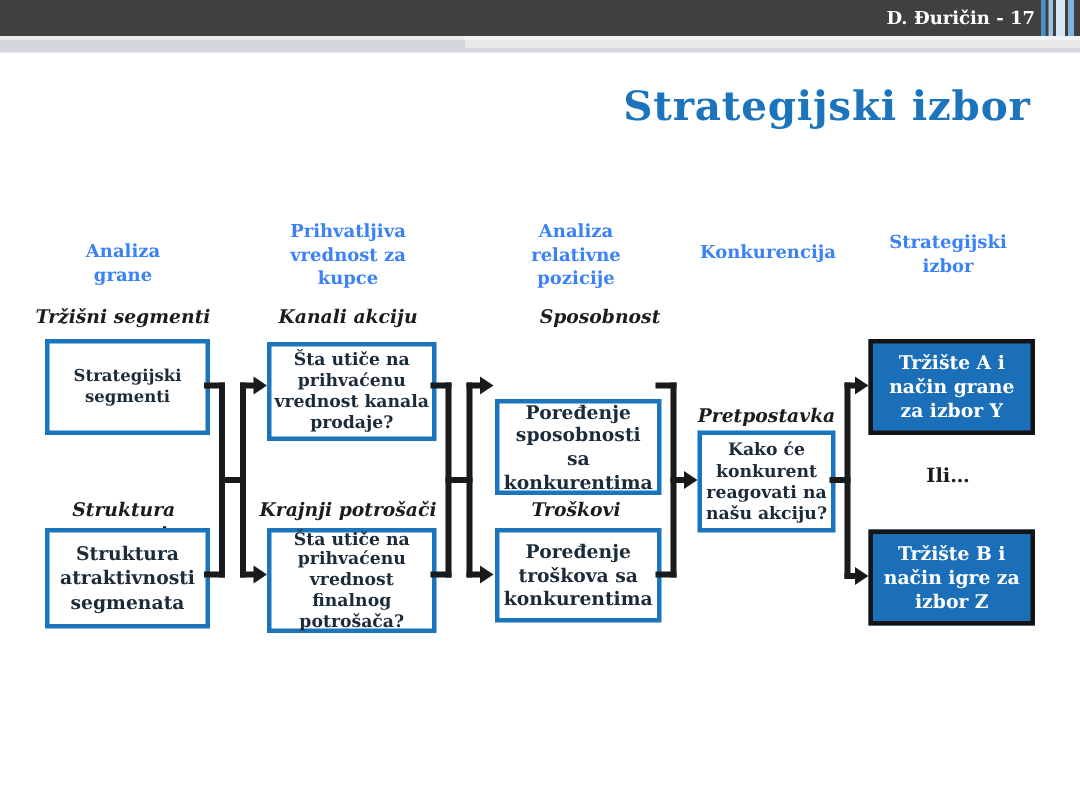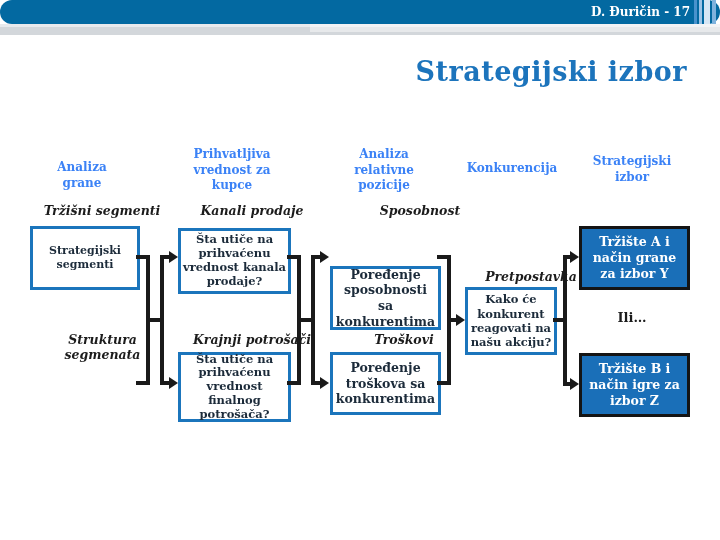--- a/index.html
+++ b/index.html
@@ -1,20 +1,20 @@
 <!DOCTYPE html>
 <html><head>
 <meta charset="utf-8">
 <style>
   html,body{margin:0;padding:0;background:#fff;}
   .slide{position:relative;width:720px;height:540px;background:#ffffff;overflow:hidden;
          font-family:"DejaVu Serif", serif;}
 
   
-  .topbar{position:absolute;left:0;top:0;width:720px;height:24px;background:#0369a1;border-radius:12px;}
+  .topbar{position:absolute;left:0;top:0;width:720px;height:24px;background:#404040;}
   .topbar .credit{position:absolute;right:30px;top:0;height:24px;line-height:24px;
                   color:#ffffff;font-weight:bold;font-size:12px;}
   .stripe{position:absolute;top:0;height:24px;}
   .s1{left:694px;width:3px;background:#4a92cc;}
   .s2{left:699px;width:3px;background:#9dc3e6;}
   .s3{left:704px;width:6px;background:#d6e6f4;}
   .s4{left:712px;width:4px;background:#7fb2dd;}
   .band{position:absolute;left:0;top:24px;width:720px;height:11px;
         background:linear-gradient(#e8eaed 0 3px,#d3d7db 3px 11px);}
   .band-light{position:absolute;left:310px;top:24px;width:410px;height:8px;
@@ -27,21 +27,21 @@
   .c-head{position:absolute;color:#3b82f6;font-weight:bold;font-size:12px;
           text-align:center;line-height:1.3;}
   #ch1{left:50px;top:160px;width:64px;}
   #ch2{left:182px;top:147px;width:100px;}
   #ch3{left:344px;top:147px;width:80px;}
   #ch4{left:452px;top:161px;width:120px;}
   #ch5{left:582px;top:154px;width:100px;}
 
   
   .r-label{position:absolute;font-style:italic;font-weight:bold;font-size:12.5px;
-           color:#1c1c1c;text-align:center;margin-left:20px;}
+           color:#1c1c1c;text-align:center;}
   #rl1{left:22px;top:203px;width:120px;}
   #rl2{left:172px;top:203px;width:120px;}
   #rl3{left:340px;top:203px;width:120px;}
   #rl4{left:15px;top:332px;width:135px;}
   #rl5{left:172px;top:332px;width:120px;}
   #rl6{left:324px;top:332px;width:120px;}
   #rlp{left:447px;top:269px;width:128px;}
 
   
   .wbox{position:absolute;background:#ffffff;border:3px solid #1b75bc;
@@ -87,30 +87,31 @@
 
   <div class="title">Strategijski izbor</div>
 
   <div class="c-head" id="ch1">Analiza grane</div>
   <div class="c-head" id="ch2">Prihvatljiva vrednost za kupce</div>
   <div class="c-head" id="ch3">Analiza relativne pozicije</div>
   <div class="c-head" id="ch4">Konkurencija</div>
   <div class="c-head" id="ch5">Strategijski izbor</div>
 
   <div class="r-label" id="rl1">Tržišni segmenti</div>
-  <div class="r-label" id="rl2">Kanali prodaje</div>
+  <div class="r-label" id="rl2">Kanali akciju</div>
   <div class="r-label" id="rl3">Sposobnost</div>
   <div class="r-label" id="rl4">Struktura segmenata</div>
   <div class="r-label" id="rl5">Krajnji potrošači</div>
   <div class="r-label" id="rl6">Troškovi</div>
   <div class="r-label" id="rlp">Pretpostavka</div>
 
   <div class="wbox" id="b1">Strategijski segmenti</div>
   <div class="wbox" id="b2">Šta utiče na prihvaćenu vrednost kanala prodaje?</div>
   <div class="wbox" id="b3">Poređenje sposobnosti sa konkurentima</div>
+  <div class="wbox" id="b4">Struktura atraktivnosti segmenata</div>
   <div class="wbox" id="b5">Šta utiče na prihvaćenu vrednost finalnog potrošača?</div>
   <div class="wbox" id="b6">Poređenje troškova sa konkurentima</div>
   <div class="wbox" id="bk">Kako će konkurent reagovati na našu akciju?</div>
 
   <div class="bbox" id="ba">Tržište A i način grane za izbor Y</div>
   <div class="bbox" id="bb">Tržište B i način igre za izbor Z</div>
   <div id="ili">Ili…</div>
 
   <div class="ln" style="left:136px;top:255px;width:14px;height:4px;"></div>
   <div class="ln" style="left:136px;top:381px;width:14px;height:4px;"></div>

